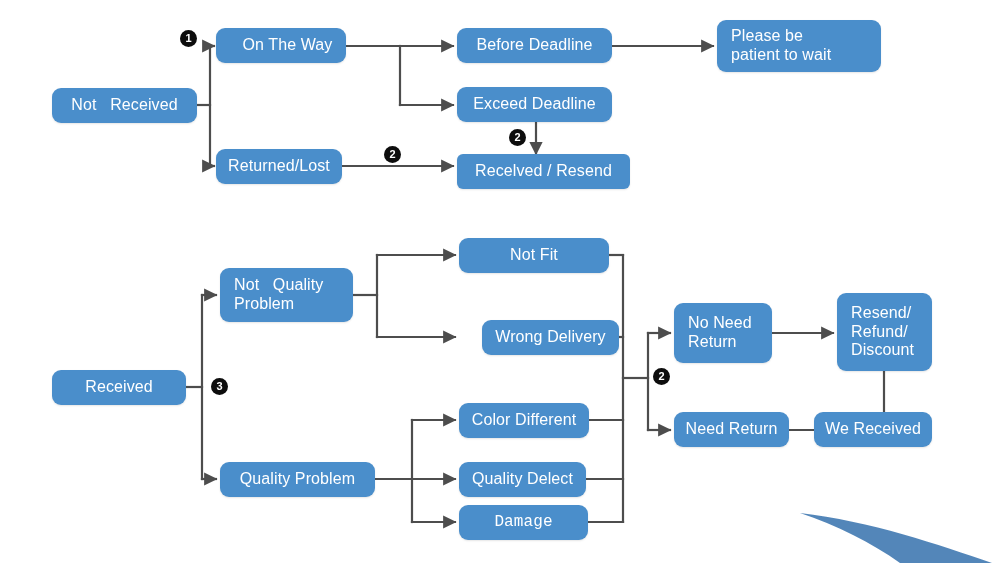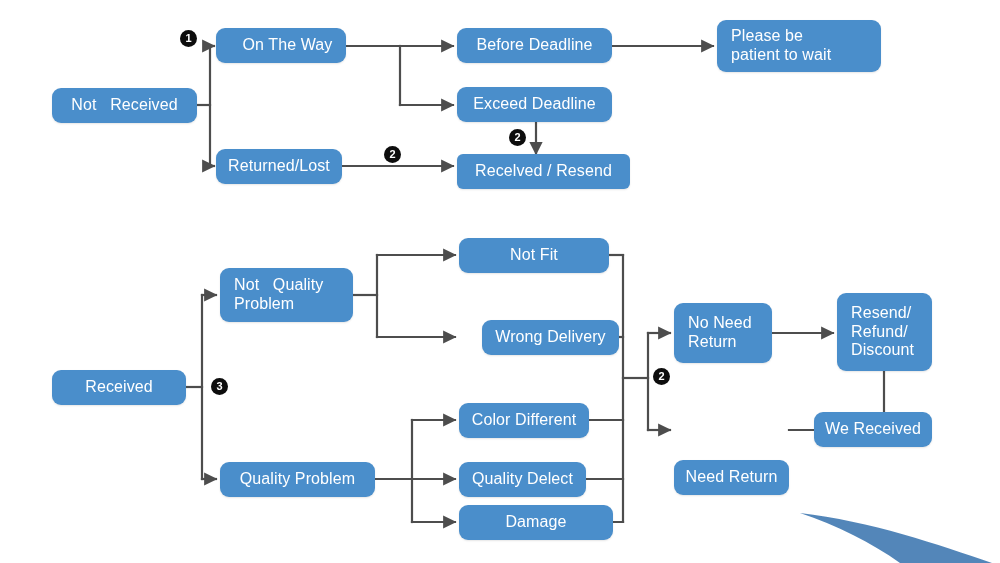--- a/index.html
+++ b/index.html
@@ -162,26 +162,26 @@
   <div class="node" style="left:220px; top:462px; width:155px; height:35px;">Quality Problem</div>
 
   <div class="node" style="left:459px; top:238px; width:150px; height:35px;">Not Fit</div>
 
   <div class="node" style="left:459px; top:320px; width:137px; height:35px;margin-left:23px;">Wrong Delivery</div>
 
   <div class="node" style="left:459px; top:403px; width:130px; height:35px;">Color Different</div>
 
   <div class="node" style="left:459px; top:462px; width:127px; height:35px;">Quality Delect</div>
 
-  <div class="node" style="left:459px; top:505px; width:154px; height:35px;">Damage</div>
+  <div class="node" style="left:459px; top:505px; width:129px; height:35px;font-family:Liberation Mono, monospace;">Damage</div>
 
   <div class="node left" style="left:674px; top:303px; width:98px; height:60px;">No Need
 Return</div>
 
-  <div class="node" style="left:674px; top:412px; width:115px; height:35px;margin-top:48px;">Need Return</div>
+  <div class="node" style="left:674px; top:412px; width:115px; height:35px;">Need Return</div>
 
   <div class="node left" style="left:837px; top:293px; width:95px; height:78px;">Resend/
 Refund/
 Discount</div>
 
   <div class="node" style="left:814px; top:412px; width:118px; height:35px;">We Received</div>
 
   <div class="badge" style="left:180px; top:30px;">1</div>
 
   <div class="badge" style="left:384px; top:146px;">2</div>

